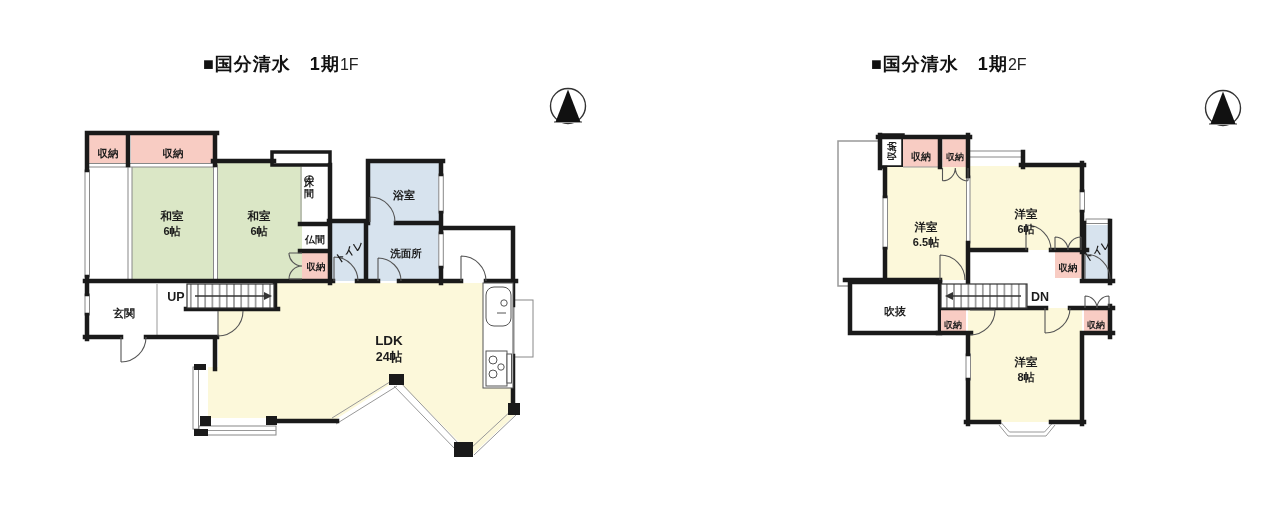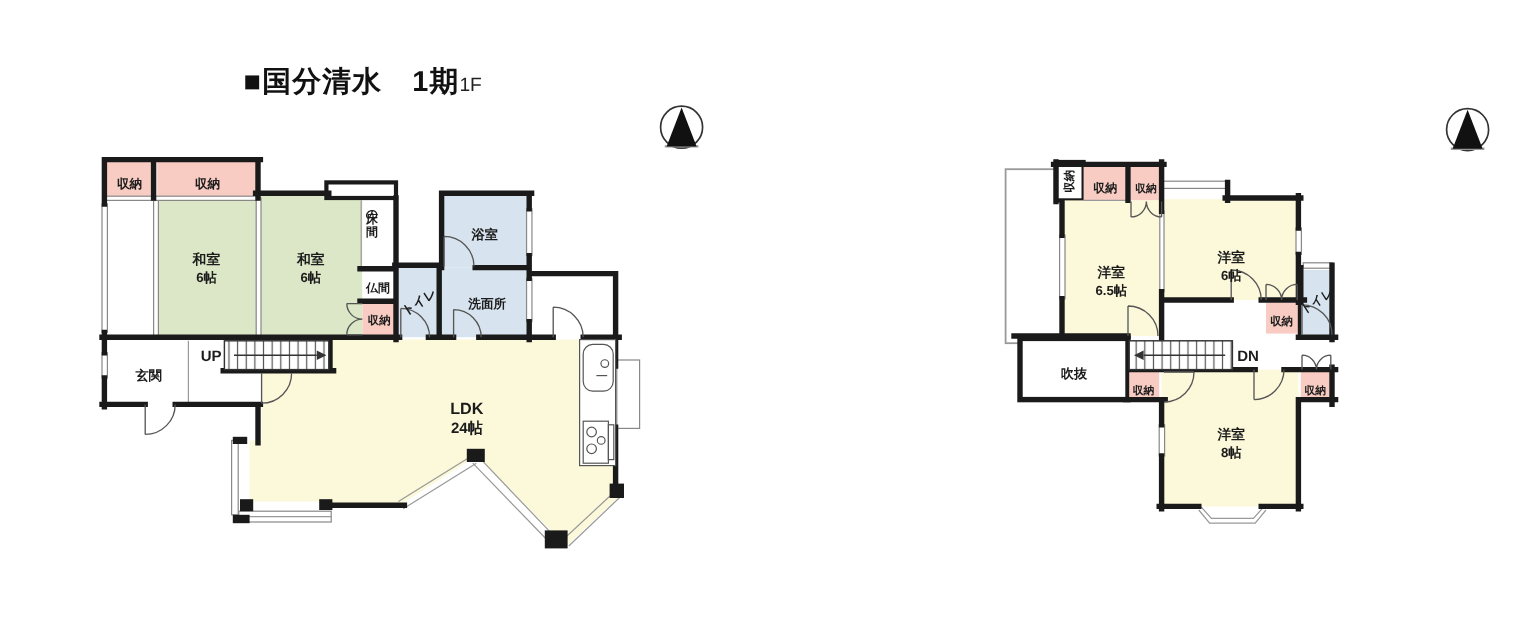--- a/index.html
+++ b/index.html
@@ -1,38 +1,41 @@
 <!DOCTYPE html>
 <html><head>
 <meta charset="utf-8">
 <style>
   html,body{margin:0;padding:0;background:#ffffff;}
   #canvas{position:relative;width:1280px;height:517px;background:#ffffff;overflow:hidden;
           font-family:"Liberation Sans","DejaVu Sans",sans-serif;}
   .plan-title{position:absolute;white-space:nowrap;color:#111;}
-  .tmain{font-size:24px;font-weight:bold;letter-spacing:1px;}
+  .tmain{font-size:18px;font-weight:bold;letter-spacing:1px;}
   .tfloor{font-size:16px;font-weight:500;color:#222;}
   svg{position:absolute;left:0;top:0;}
   .wall{stroke:#1a1a1a;stroke-width:4.5;fill:none;stroke-linecap:square;}
   .wall3{stroke:#1a1a1a;stroke-width:3;fill:none;stroke-linecap:square;}
   .thin{stroke:#999;stroke-width:1;fill:none;}
   .wdw{fill:#ffffff;stroke:#888;stroke-width:1;}
   .door{stroke:#555;stroke-width:1.1;fill:none;}
   .lbl{fill:#1c1c1c;text-anchor:middle;font-weight:600;
        font-family:"Liberation Sans","DejaVu Sans",sans-serif;}
   .vt{writing-mode:vertical-rl;text-orientation:upright;}
   .fixture{fill:#ffffff;stroke:#555;stroke-width:1;}
 </style>
 </head>
 <body>
 
 <div id="canvas">
 
   <div class="plan-title" style="left:203px;top:52px;">
     <span class="tmain">■国分清水　1期</span><span class="tfloor">1F</span>
+  </div>
+  <div class="plan-title" style="left:871px;top:52px;">
+    <span class="tmain">■国分清水　1期</span><span class="tfloor">2F</span>
   </div>
 
   <svg width="1280" height="517" viewBox="0 0 1280 517">
     <defs>
       <pattern id="hatch" width="7.2" height="4" patternUnits="userSpaceOnUse">
         <rect width="7.2" height="4" fill="#ffffff"></rect>
         <line x1="3.6" y1="0" x2="3.6" y2="4" stroke="#555" stroke-width="1"></line>
       </pattern>
     </defs>
 

